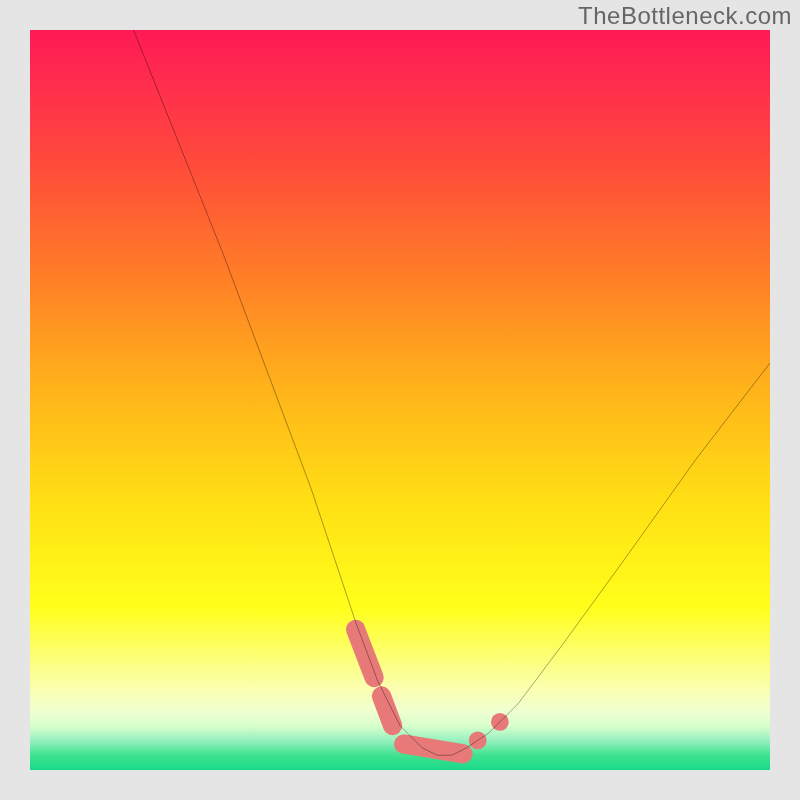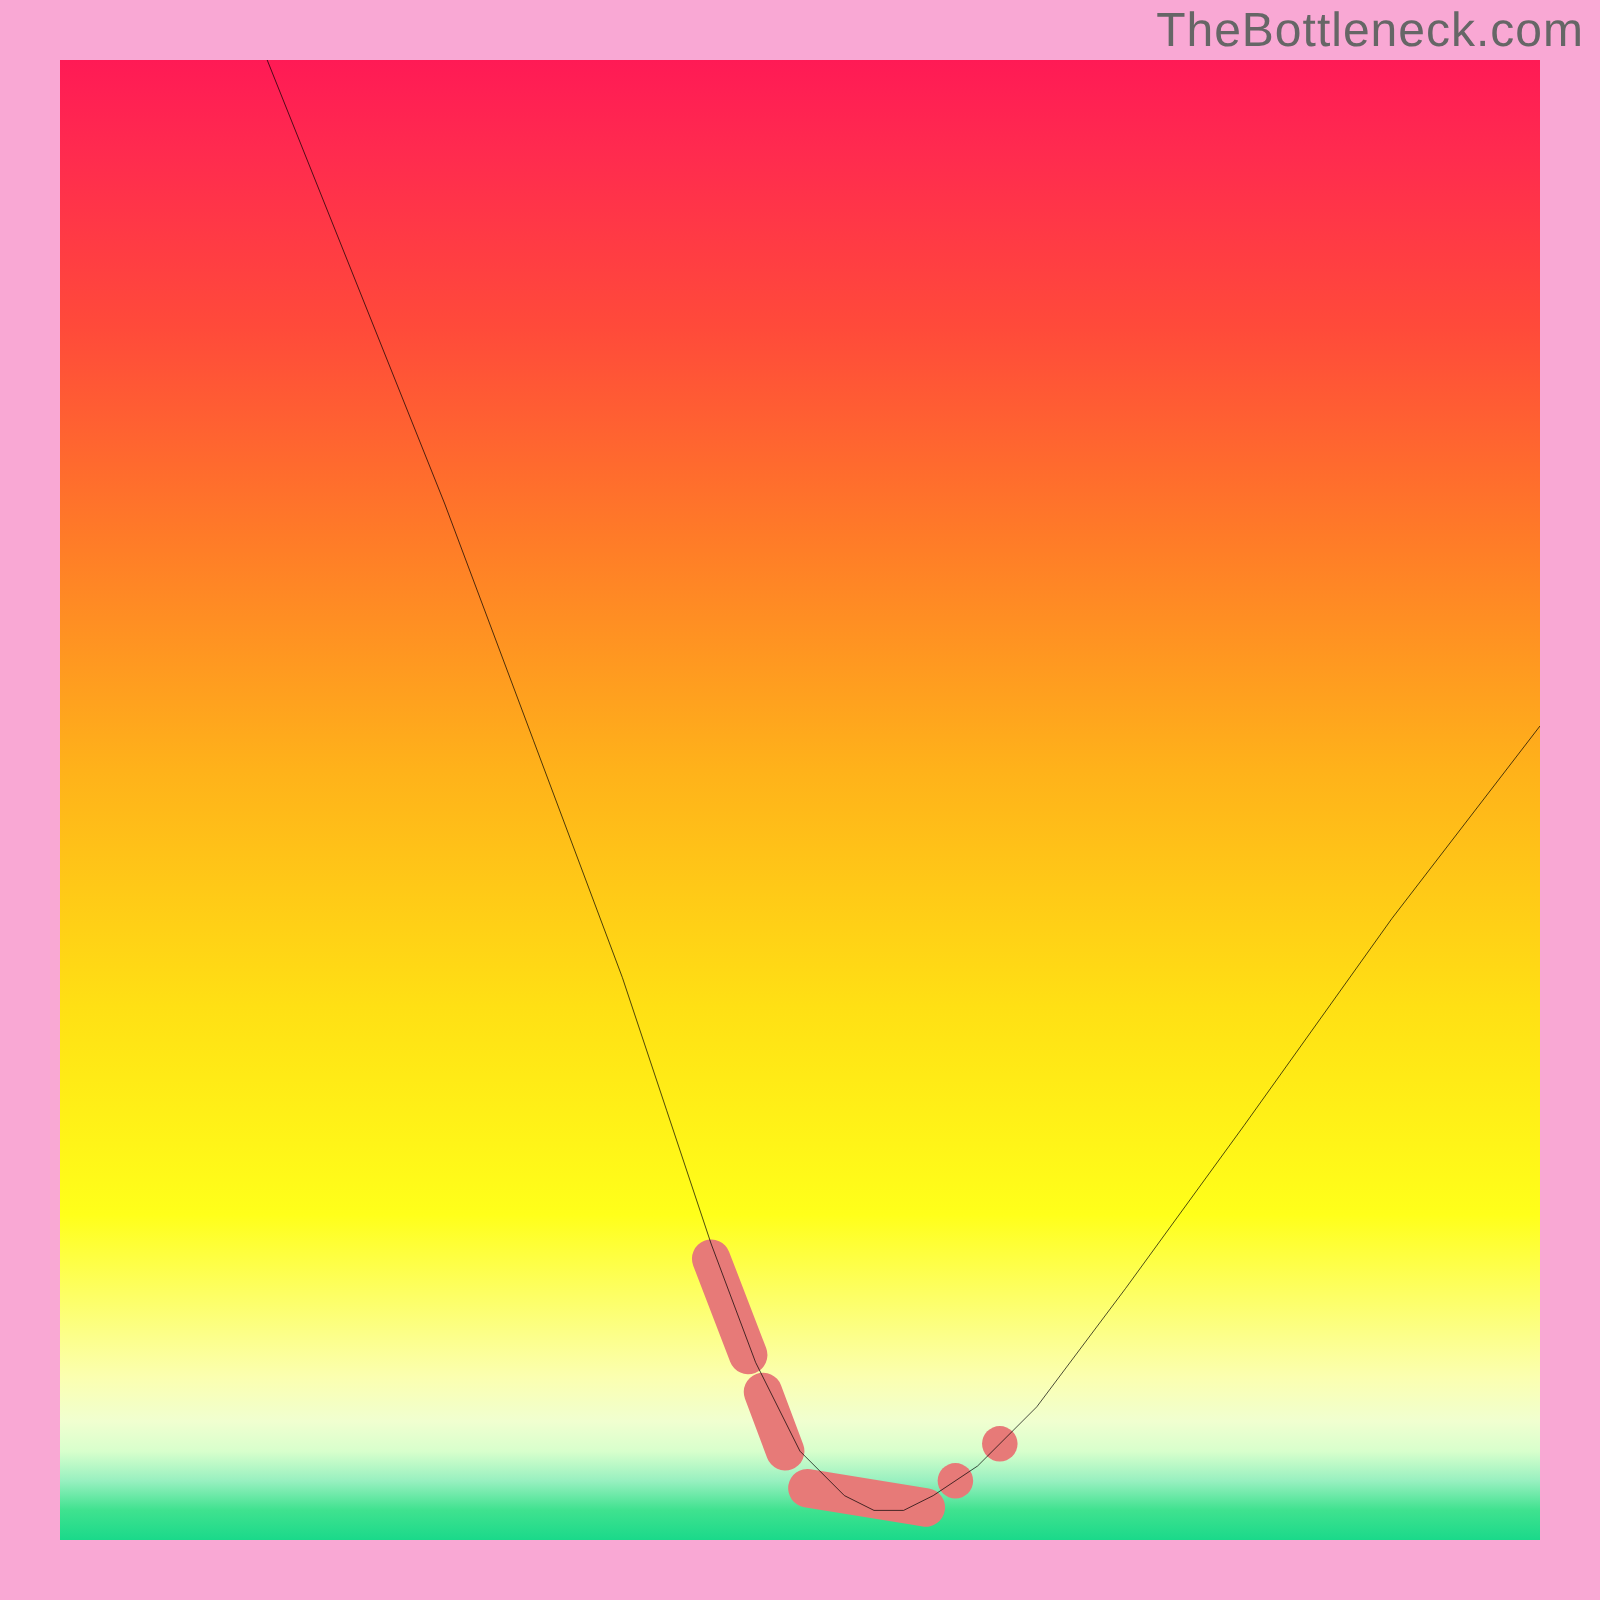--- a/index.html
+++ b/index.html
@@ -8,21 +8,21 @@
     width: 800px;
     height: 800px;
     overflow: hidden;
     background: #000;
     font-family: Arial, Helvetica, sans-serif;
   }
   .frame {
     position: relative;
     width: 800px;
     height: 800px;
-    background: #f9a8d4;
+    background: #e5e5e5;
   }
   .plot-wrap {
     position: absolute;
     left: 30px;
     top: 30px;
     width: 740px;
     height: 740px;
   }
   .gradient {
     position: absolute;

